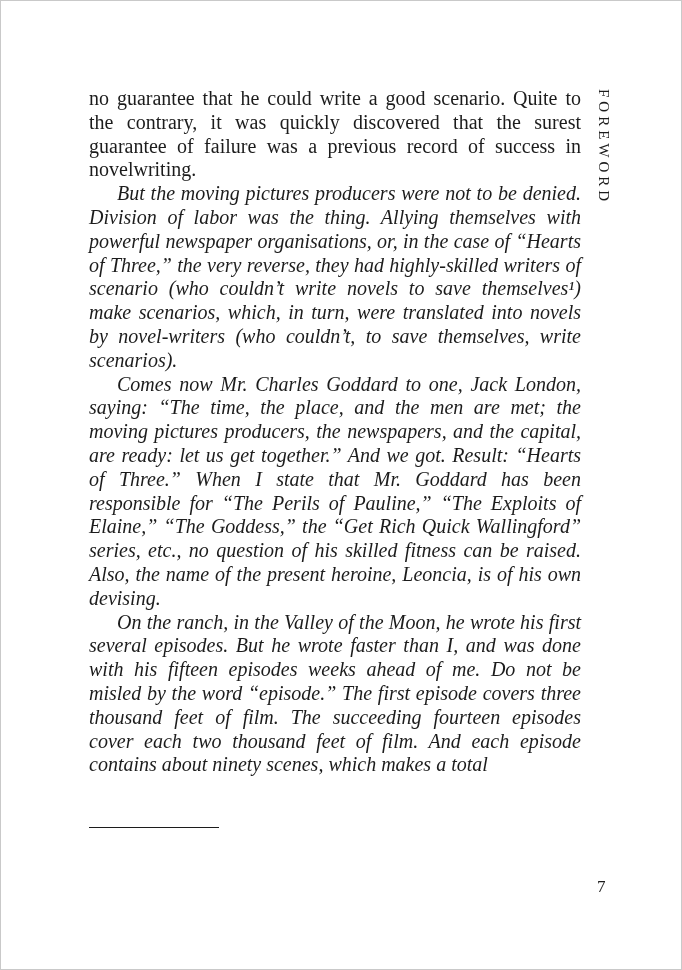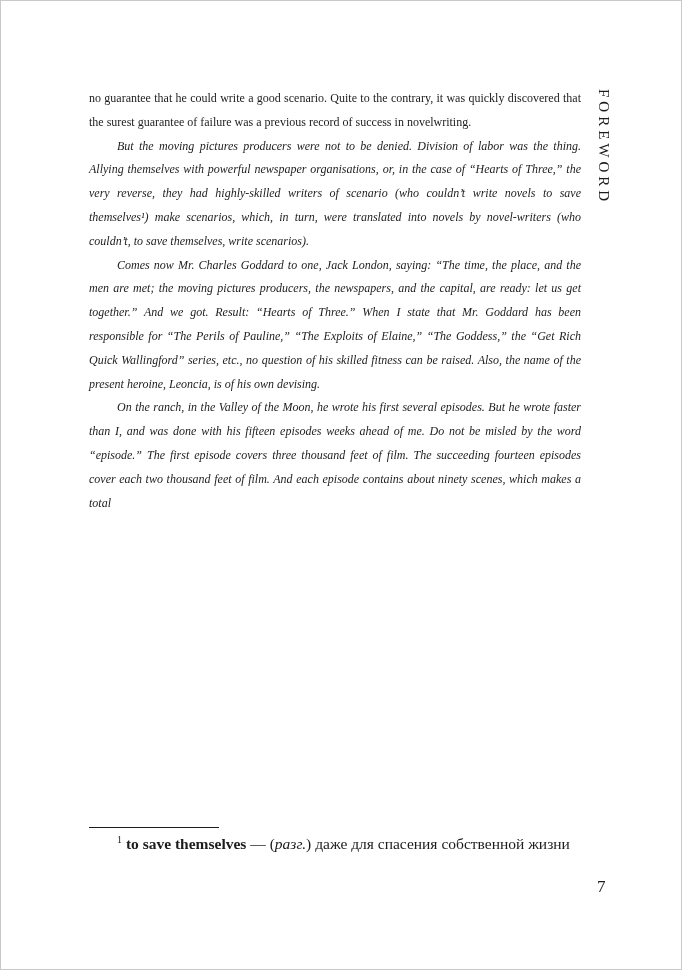--- a/index.html
+++ b/index.html
@@ -16,21 +16,21 @@
     box-sizing: border-box;
     font-family: "Liberation Serif", "DejaVu Serif", serif;
     color: #1c1c1c;
     overflow: hidden;
   }
   .text-block {
     position: absolute;
     left: 88px;
     top: 86px;
     width: 492px;
-    font-size: 12px;
+    font-size: 20px;
     line-height: 23.8px;
     text-align: justify;
   }
   .para {
     margin: 0;
   }
   .para.indent {
     text-indent: 28px;
     font-style: italic;
   }
@@ -82,20 +82,17 @@
 
   <div class="text-block">
     <p class="para">no guarantee that he could write a good scenario. Quite to the contrary, it was quickly discovered that the surest guarantee of failure was a previous record of success in novelwriting.</p>
     <p class="para indent">But the moving pictures producers were not to be denied. Division of labor was the thing. Allying themselves with powerful newspaper organisations, or, in the case of “Hearts of Three,” the very reverse, they had highly-skilled writers of scenario (who couldn’t write novels to save themselves¹) make scenarios, which, in turn, were translated into novels by novel-writers (who couldn’t, to save themselves, write scenarios).</p>
     <p class="para indent">Comes now Mr. Charles Goddard to one, Jack London, saying: “The time, the place, and the men are met; the moving pictures producers, the newspapers, and the capital, are ready: let us get together.” And we got. Result: “Hearts of Three.” When I state that Mr. Goddard has been responsible for “The Perils of Pauline,” “The Exploits of Elaine,” “The Goddess,” the “Get Rich Quick Wallingford” series, etc., no question of his skilled fitness can be raised. Also, the name of the present heroine, Leoncia, is of his own devising.</p>
     <p class="para indent">On the ranch, in the Valley of the Moon, he wrote his first several episodes. But he wrote faster than I, and was done with his fifteen episodes weeks ahead of me. Do not be misled by the word “episode.” The first episode covers three thousand feet of film. The succeeding fourteen episodes cover each two thousand feet of film. And each episode contains about ninety scenes, which makes a total</p>
   </div>
 
   <div class="footnote-area">
     <div class="footnote-rule"></div>
-    <p class="footnote-text"><sup>1</sup>
-      <b>to save themselves</b>
-      <span>— (</span><i>разг.</i><span>) даже для спасения собственной жизни</span></p>
   </div>
 
   <div class="page-number">7</div>
 
 </div>
 
 </body></html>

